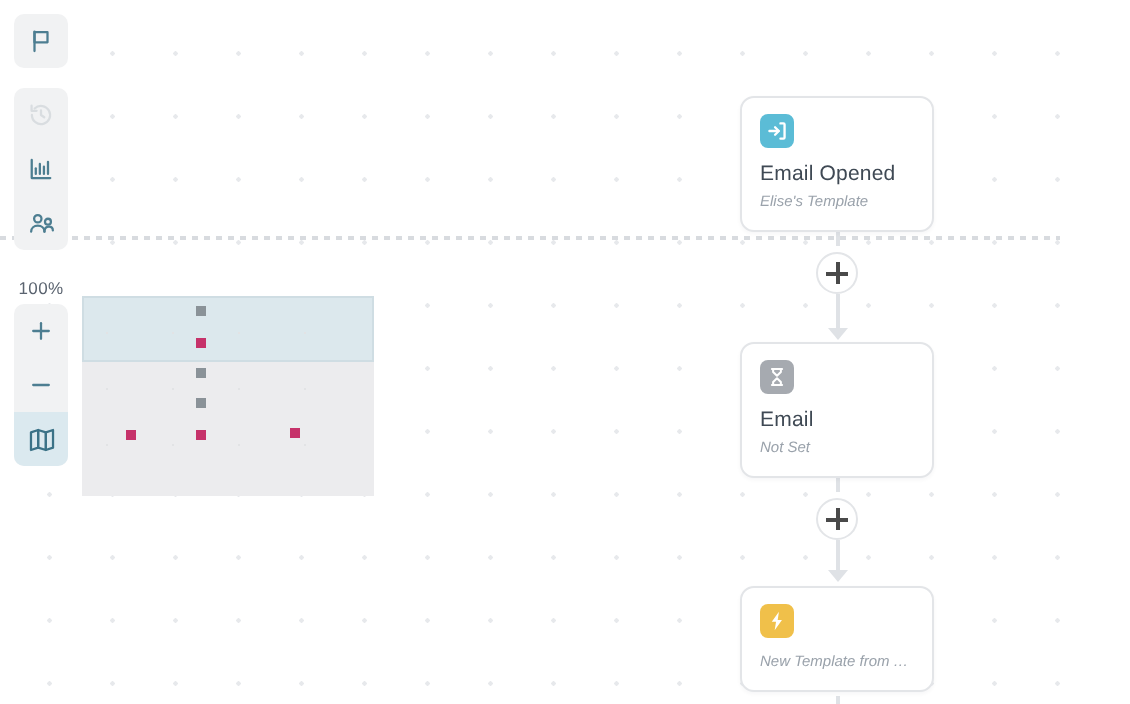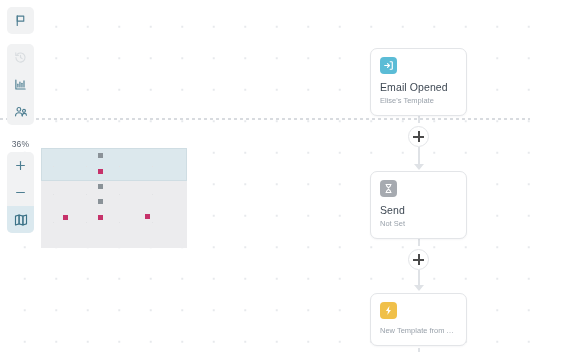--- a/index.html
+++ b/index.html
@@ -79,20 +79,21 @@
     text-overflow: ellipsis;
   }
   .node-sub {
     font-size: 7.5px;
     line-height: 10px;
     color: #9aa2ab;
     margin-top: 3px;
     white-space: nowrap;
     overflow: hidden;
     text-overflow: ellipsis;
+    font-style: italic;
   }
 
   
   .connector {
     position: absolute;
     left: 48px;
     width: 2px;
     background: #dfe2e6;
   }
   .arrow-head {
@@ -233,21 +234,21 @@
 
     <div class="node" style="top:171px;">
       <div class="node-icon" style="background:#a6aab0;">
         <svg width="11" height="11" viewBox="0 0 16 16" fill="none" stroke="#ffffff" stroke-width="1.5" stroke-linecap="round" stroke-linejoin="round">
           <path d="M4.3 2.2h7.4"></path>
           <path d="M4.3 13.8h7.4"></path>
           <path d="M5.2 2.2v2.1L8 7.1l2.8-2.8V2.2"></path>
           <path d="M5.2 13.8v-2.1L8 8.9l2.8 2.8v2.1"></path>
         </svg>
       </div>
-      <div class="node-title">Send</div>
+      <div class="node-title">Email</div>
       <div class="node-sub">Not Set</div>
     </div>
 
     <div class="node" style="top:293px;">
       <div class="node-icon" style="background:#f0c04a;">
         <svg width="11" height="11" viewBox="0 0 16 16" fill="#ffffff">
           <path d="M9.4 1.3 4.2 8.6h3.1l-1 6.1 5.3-7.4H8.5z"></path>
         </svg>
       </div>
       <div class="node-sub">New Template from A...</div>
@@ -284,21 +285,21 @@
     <div class="tool-btn">
       <svg width="14" height="14" viewBox="0 0 16 16" fill="none" stroke="#4d7e91" stroke-width="1.3" stroke-linecap="round" stroke-linejoin="round">
         <circle cx="5.6" cy="5" r="2.1"></circle>
         <path d="M1.8 12.4c0-2.1 1.7-3.5 3.8-3.5s3.8 1.4 3.8 3.5"></path>
         <circle cx="11.4" cy="6.7" r="1.7"></circle>
         <path d="M9.4 12.4c0-1.8 1.1-2.9 2.6-2.9 1.3 0 2.2.8 2.2 2.2"></path>
       </svg>
     </div>
   </div>
 
-  <div id="zoom-level">36%</div>
+  <div id="zoom-level">100%</div>
 
   <div class="tool-group" style="top:152px;">
     <div class="tool-btn">
       <svg width="13" height="13" viewBox="0 0 16 16" fill="none" stroke="#4d7e91" stroke-width="1.4" stroke-linecap="round">
         <path d="M8 3.2v9.6"></path>
           <path d="M3.2 8h9.6"></path>
       </svg>
     </div>
     <div class="tool-btn">
       <svg width="13" height="13" viewBox="0 0 16 16" fill="none" stroke="#4d7e91" stroke-width="1.4" stroke-linecap="round">

